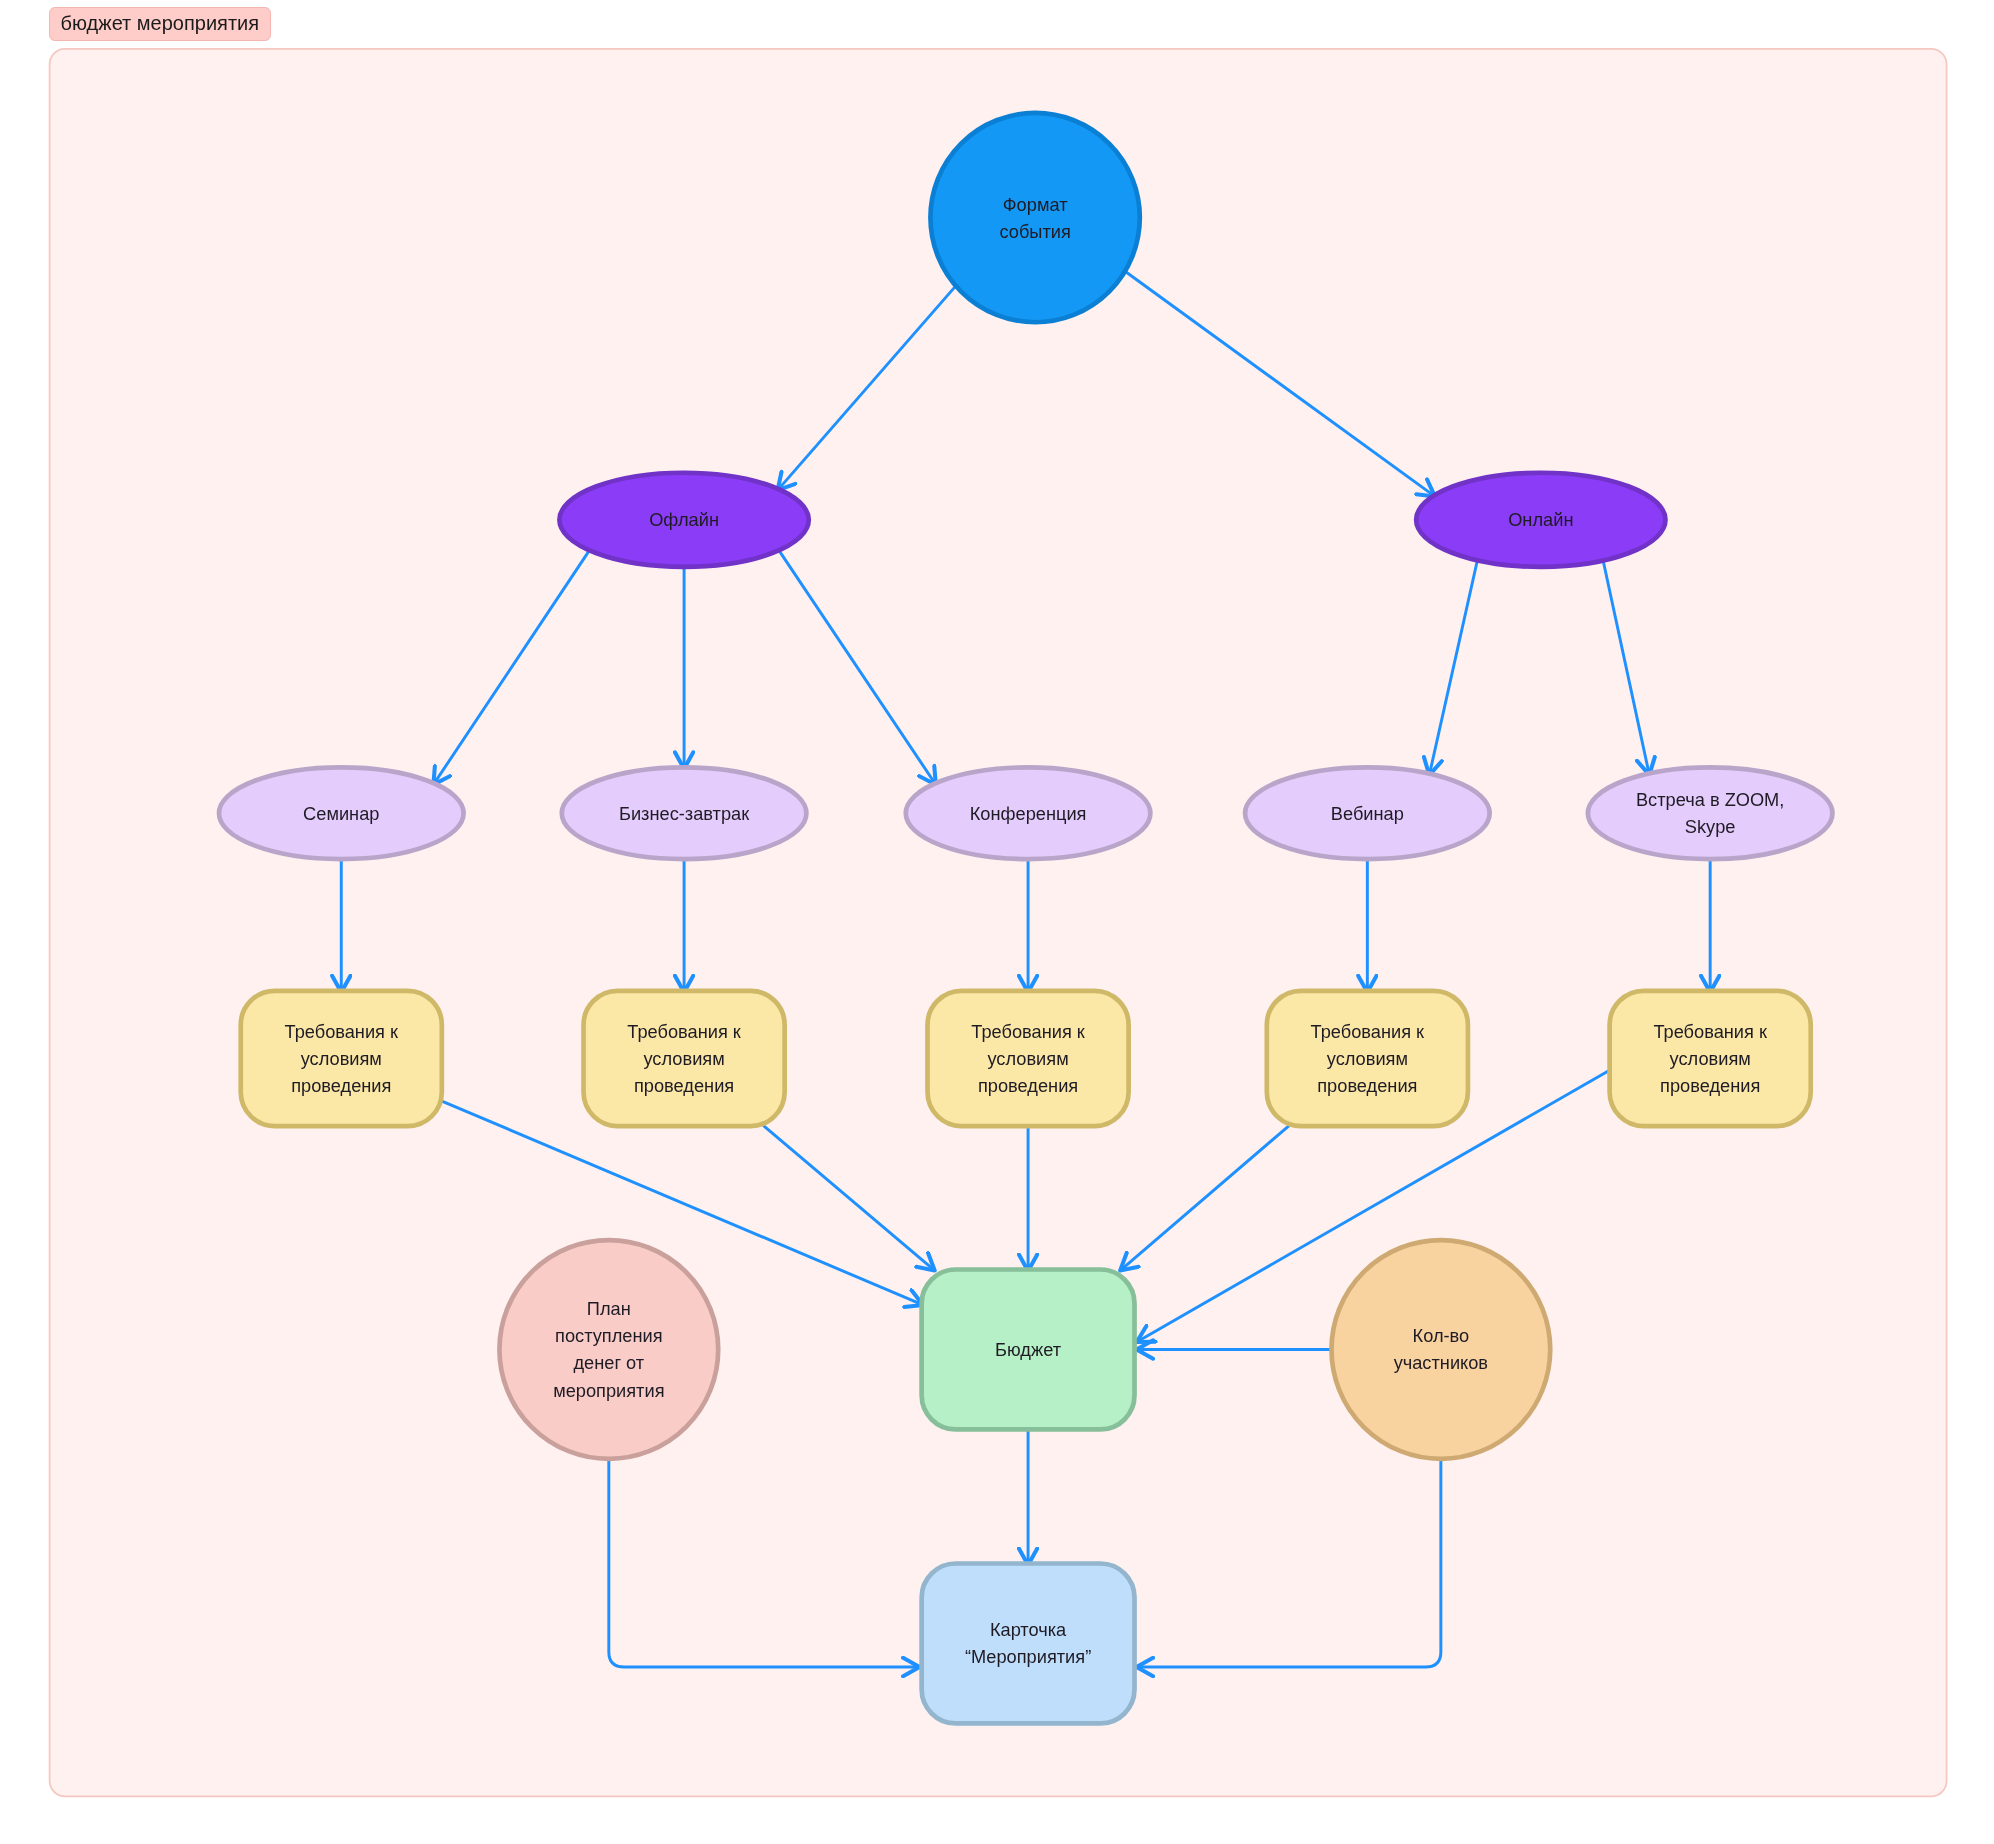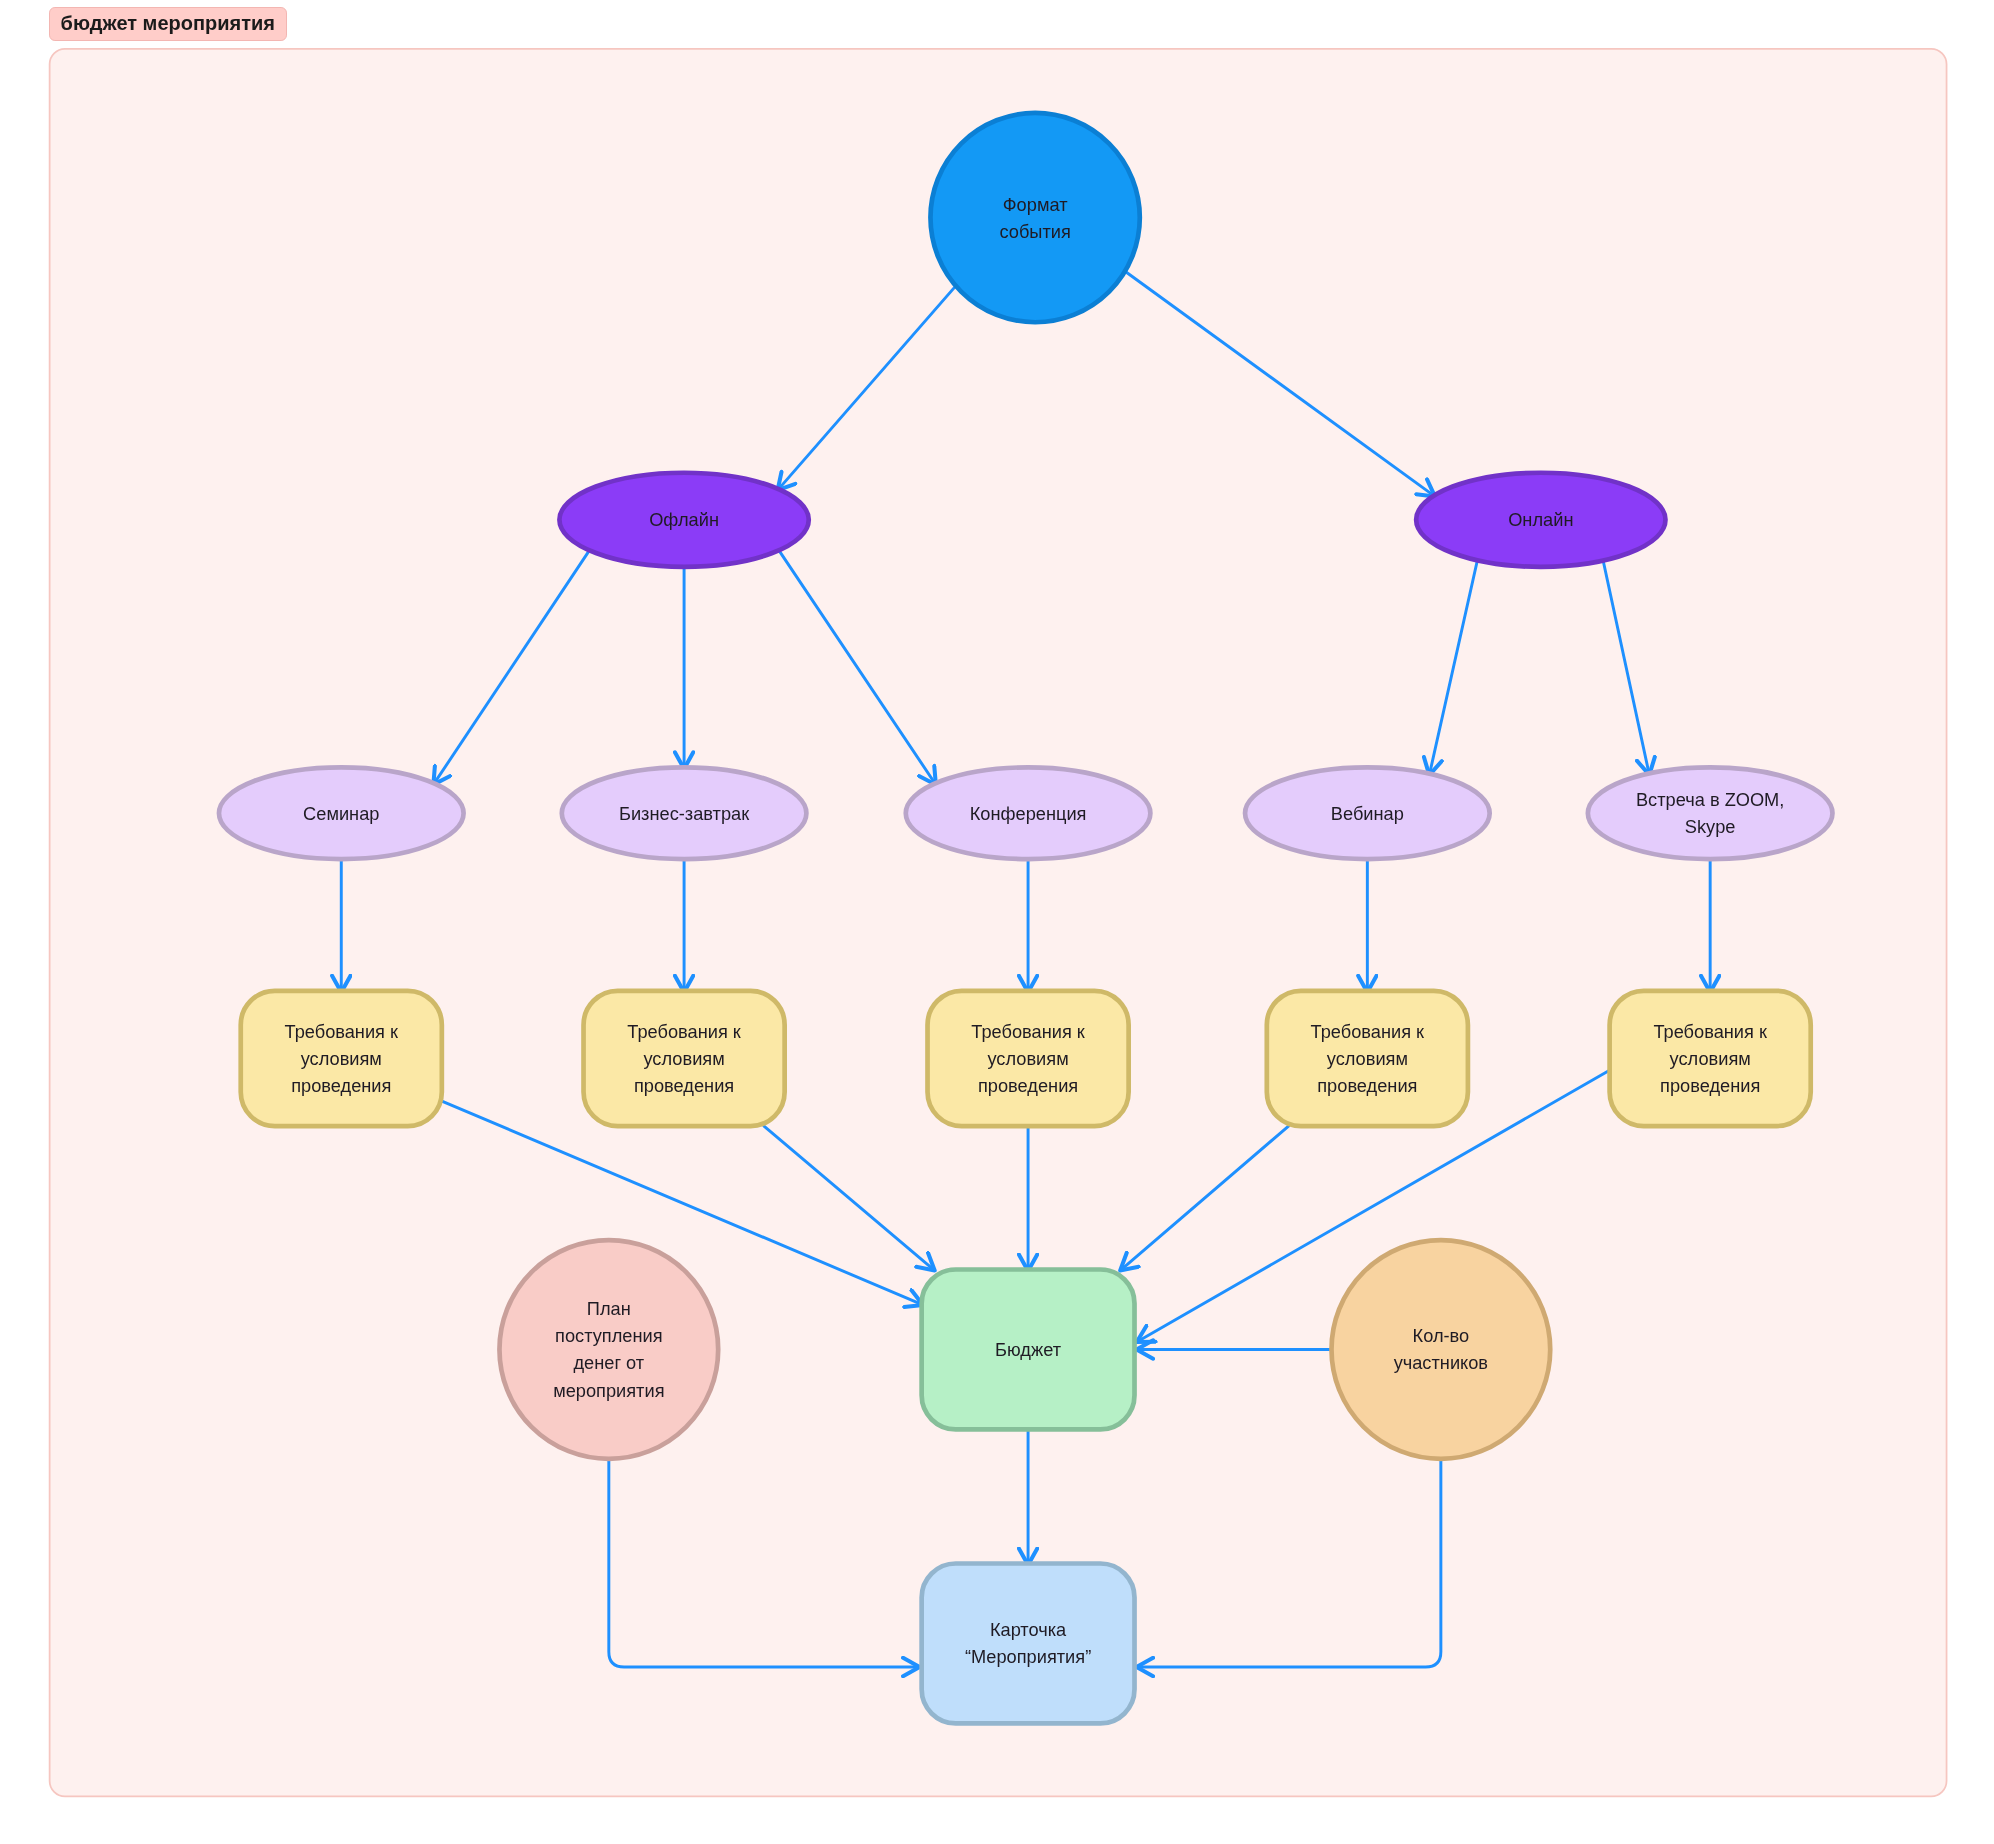--- a/index.html
+++ b/index.html
@@ -4,21 +4,20 @@
 <style>
   html,body{margin:0;padding:0;background:#ffffff;}
   body{font-family:"Liberation Sans","DejaVu Sans",sans-serif;}
   #stage{position:relative;width:1995px;height:1844px;overflow:hidden;background:#ffffff;}
   #flow{position:absolute;left:0;top:0;width:1995px;height:1844px;}
   .cluster-label{
     position:absolute;left:49px;top:7px;
     background:#ffcdc9;border:0.6px solid #f3b6b2;border-radius:5.9px;
     padding:5.3px 10.6px 6.5px 10.6px;font-size:20px;color:#1b1b1b;line-height:1;
     white-space:nowrap;
-    font-weight:bold;
   }
   text{ fill:#1f1b24; }
   .nlabel{ font-family:"Liberation Sans","DejaVu Sans",sans-serif; font-size:31px; }
 </style>
 </head>
 <body>
 
 <div id="stage">
 
   <div class="cluster-label">бюджет мероприятия</div>

